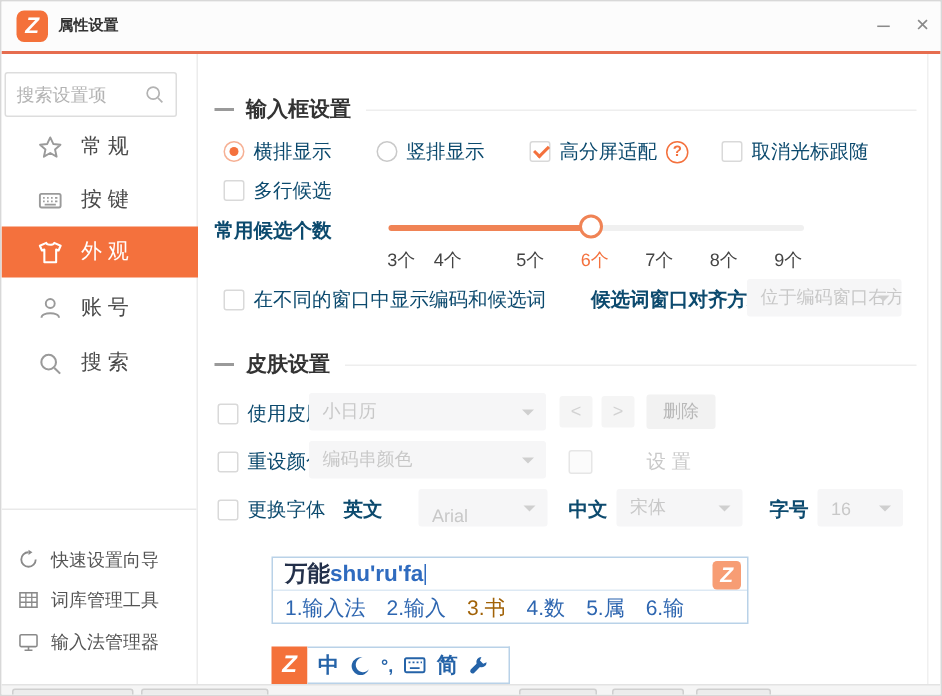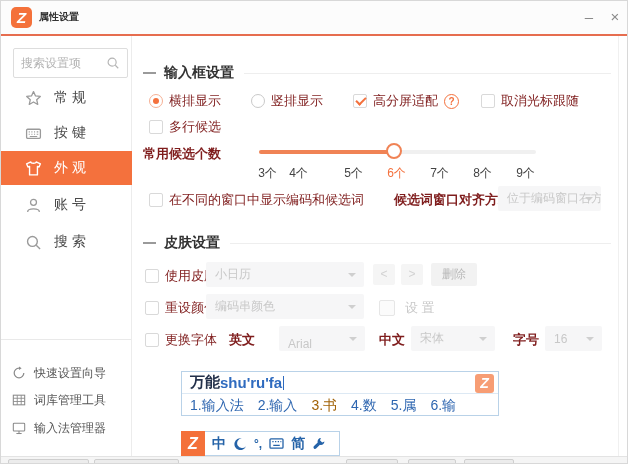--- a/index.html
+++ b/index.html
@@ -10,38 +10,38 @@
   .titlebar { position:absolute; left:0; top:0; width:100%; height:33px; background:#fcfcfc; }
   .titlebar-accent { position:absolute; left:0; top:33px; width:100%; height:2px; background:#e66d4f; }
   .app-logo { position:absolute; left:10px; top:6px; width:21px; height:21px; border-radius:5px; background:#f4713a; color:#fff; font-weight:bold; font-style:italic; font-size:15px; text-align:center; line-height:21px; }
   .app-title { position:absolute; left:38px; top:9px; font-size:10px; font-weight:bold; color:#333; }
   .win-btn { position:absolute; top:8px; width:20px; height:18px; color:#8a8a8a; font-size:15px; text-align:center; line-height:16px; cursor:default; }
   .btn-min { left:578px; }
   .btn-close { left:604px; }
 
   
   .sidebar { position:absolute; left:0; top:35px; width:131px; height:420px; background:#fff; border-right:1px solid #ececec; }
-  .searchbox { position:absolute; left:12px; top:12px; width:115px; height:30px; border:1px solid #ddd; border-radius:2px; background:#fff; }
+  .searchbox { position:absolute; left:2px; top:12px; width:115px; height:30px; border:1px solid #ddd; border-radius:2px; background:#fff; }
   .searchbox input { position:absolute; left:7px; top:1px; width:84px; height:26px; border:0; outline:0; font-size:12px; color:#555; font-family:inherit; }
   .searchbox input::placeholder { color:#b3b3b3; }
   .search-glyph { position:absolute; right:7px; top:7px; }
   .nav-item { position:absolute; left:0; width:131px; height:34px; display:flex; align-items:center; color:#4a4a4a; font-size:14px; cursor:pointer; }
   .nav-item .nico { margin-left:24px; margin-right:12px; width:17px; height:17px; display:flex; align-items:center; justify-content:center; }
   .nav-item.selected { background:#f4713d; color:#fff; }
   .side-divider { position:absolute; left:0; top:303px; width:130px; height:1px; background:#e9e9e9; }
   .tool-item { position:absolute; left:0; width:131px; height:22px; display:flex; align-items:center; color:#555; font-size:12px; cursor:pointer; }
   .tool-item .nico { margin-left:10px; margin-right:8px; width:15px; height:15px; display:flex; align-items:center; justify-content:center; }
 
   
   .content { position:absolute; left:132px; top:35px; width:485px; height:420px; background:#fff; }
   .sec-head { position:absolute; display:flex; align-items:center; }
   .sec-dash { width:13px; height:2px; background:#9a9a9a; margin-right:8px; }
   .sec-title { font-size:14px; font-weight:bold; color:#333; margin-right:10px; white-space:nowrap; }
   .sec-line { height:1px; background:#eee; }
-  .lbl { font-size:13px; color:#7f1d1d; white-space:nowrap; }
+  .lbl { font-size:13px; color:#0c4a6e; white-space:nowrap; }
   .lbl-b { font-weight:bold; }
   .lbl-dis { color:#c9c9c9; }
 
   .cb { width:14px; height:14px; border:1px solid #d9d9d9; border-radius:2px; background:#fff; position:relative; cursor:pointer; flex:none; }
   .cb.checked::after { content:""; position:absolute; left:2px; top:2px; width:8px; height:4px; border-left:2px solid #f4713d; border-bottom:2px solid #f4713d; transform:rotate(-45deg); }
   .cb.dis { border-color:#e6e6e6; background:#fbfbfb; }
   .radio { width:14px; height:14px; border:1px solid #c9c9c9; border-radius:50%; background:#fff; position:relative; cursor:pointer; flex:none; }
   .radio.on { border-color:#f6b094; }
   .radio.on::after { content:""; position:absolute; left:3px; top:3px; width:6px; height:6px; border-radius:50%; background:#f4713d; }
   .hrow { position:absolute; display:flex; align-items:center; }
@@ -258,21 +258,21 @@
     <div class="del-btn" style="left:298px; top:227px;">删除</div>
 
     <div class="hrow" style="left:12px; top:263px;">
       <span class="cb"></span>
       <span class="lbl">重设颜色</span>
     </div>
     <div class="dd" style="left:73px; top:258px; width:158px;">
       <span class="dd-txt">编码串颜色</span>
       <span class="dd-arrow"></span>
     </div>
-    <div class="hrow" style="left:246px; top:263px;">
+    <div class="hrow" style="left:246px; top:263px;gap:26px;">
       <span class="cb dis" style="width:16px;height:16px;"></span>
       <span class="lbl lbl-dis" style="margin-left:10px">设 置</span>
     </div>
 
     <div class="hrow" style="left:12px; top:295px;">
       <span class="cb"></span>
       <span class="lbl">更换字体</span>
       <span class="lbl lbl-b" style="margin-left:12px">英文</span>
     </div>
     <div class="dd" style="left:146px; top:290px; width:86px;align-items:flex-end;">

